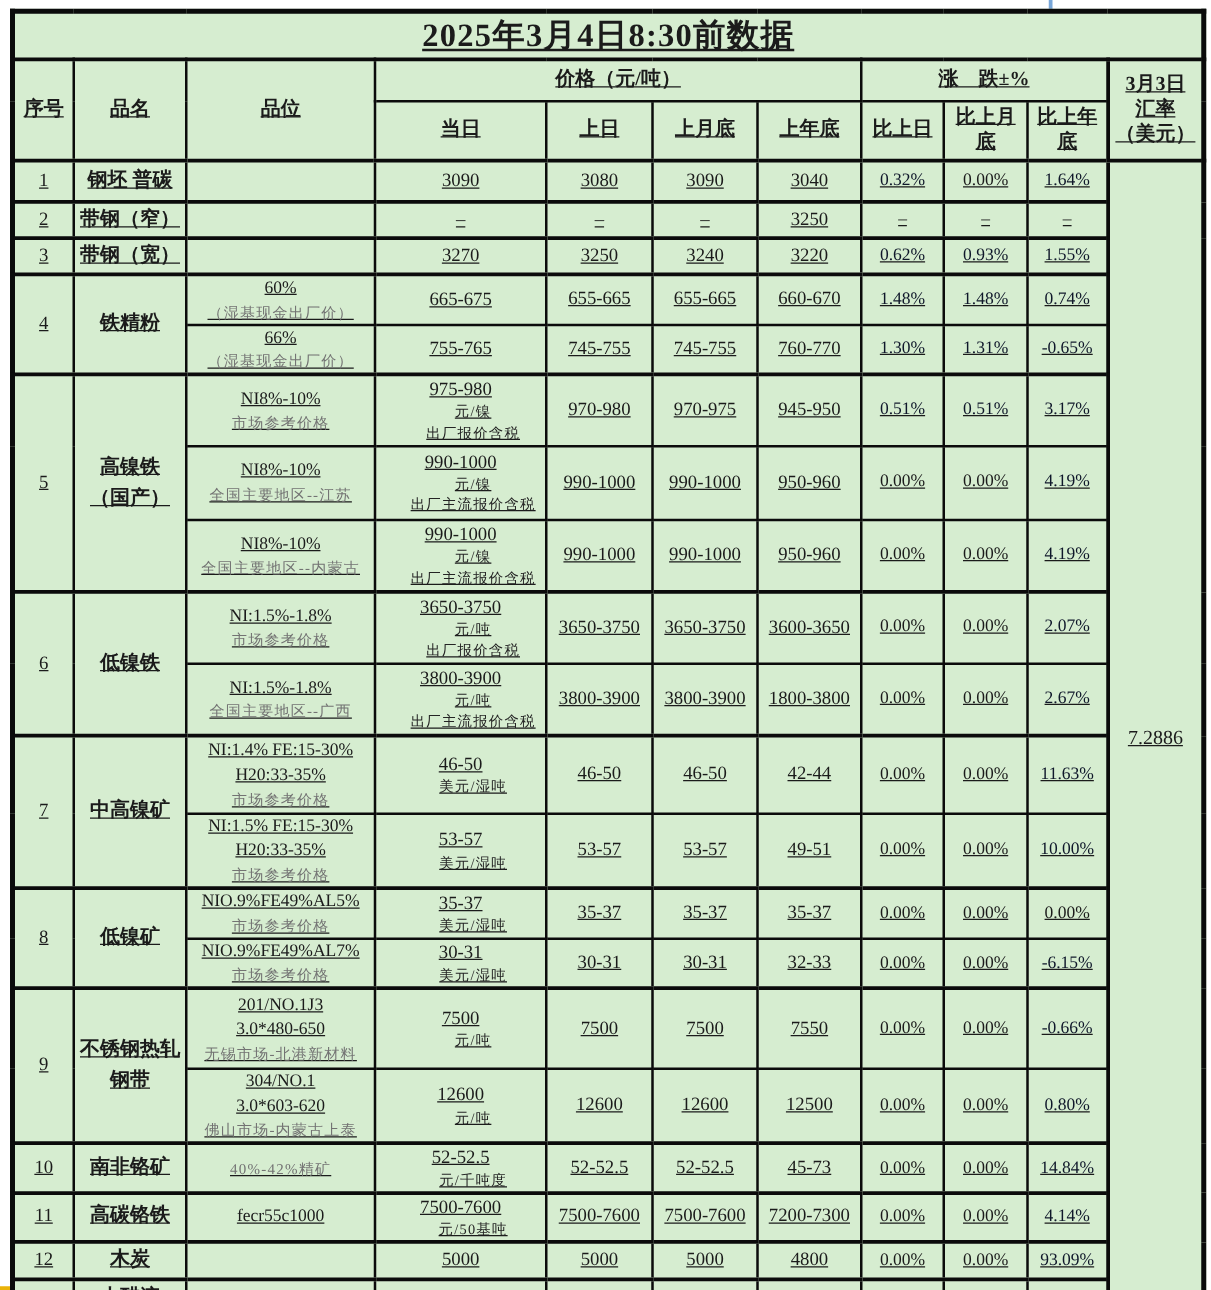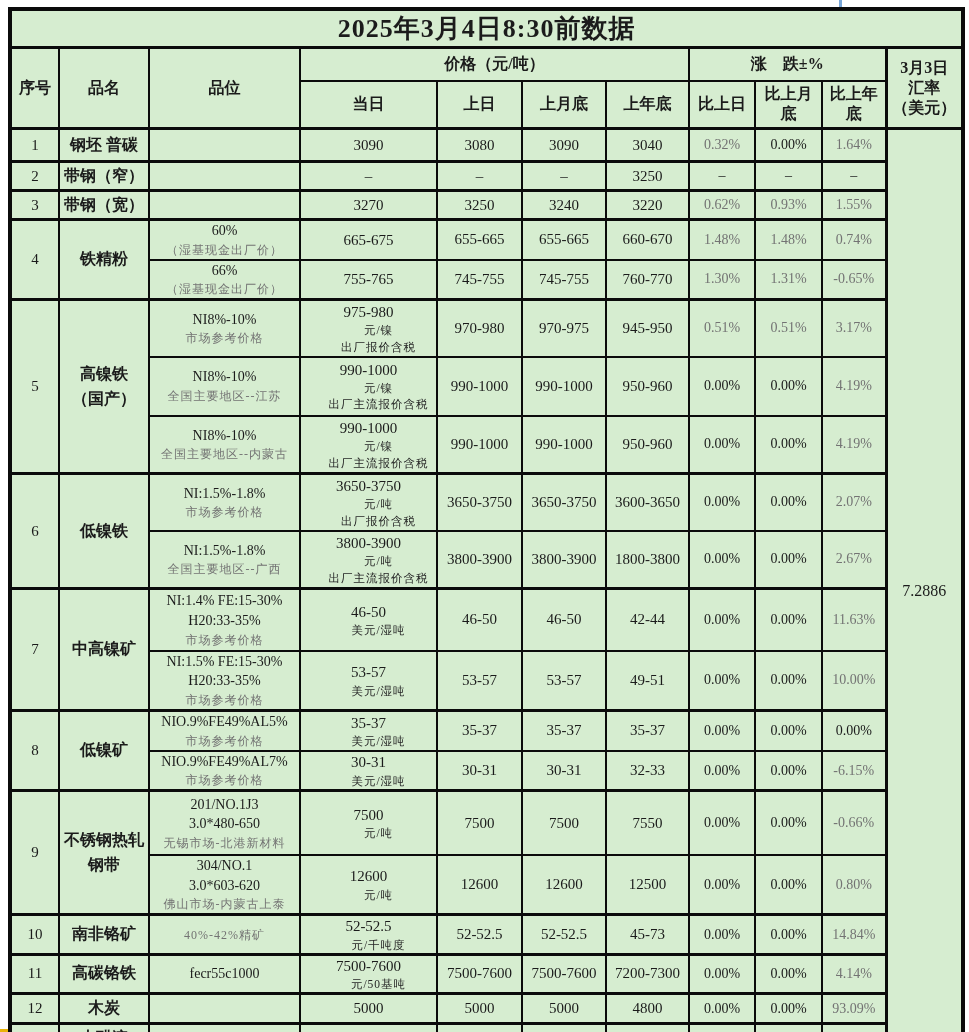--- a/index.html
+++ b/index.html
@@ -8,20 +8,21 @@
     width: 969px; height: 1032px;
     background: #ffffff;
     font-family: "Liberation Serif", "DejaVu Serif", serif;
     color: #1b1b1b;
   }
   .screen {
     width: 842px; height: 1032px;
     padding: 7px 0 0 8px;
     border-right: 3px solid #79a7d9;
     border-bottom: 3px solid #eab308;
+    text-decoration: underline;
   }
   table.price {
     border-collapse: collapse;
     table-layout: fixed;
     width: 953px;
     background: #d6edd0;
     border: 4px solid #0b0b0b;
   }
   td, th {
     border: 2px solid #0b0b0b;
@@ -41,21 +42,21 @@
   .hline { display:block; }
   .c-no  { font-size: 15px; }
   .c-name{ font-weight: bold; font-size: 16px; }
   .nm { display:block; line-height: 1.55; font-weight: bold; }
   .gb { display:block; font-size: 14px; line-height: 1.4; }
   .gs { display:block; font-size: 12px; letter-spacing: 1px; line-height: 1.5; color:#737373; }
   .pv { display:block; font-size: 15px; line-height: 1.35; }
   .un { display:block; font-size: 11.5px; letter-spacing: 1px; line-height: 1.4; color:#242424;margin-left:20px; }
   .c-val { font-size: 15px; }
   .c-pct { font-size: 14px; }
-  .red   { color: #737373; }
+  .red   { color: #0f172a; }
   .c-rate { font-size: 16px; border-left: 3px solid #0b0b0b; text-align: center; }
 </style>
 </head>
 <body>
 
 <div class="screen">
 <table class="price">
   <colgroup>
     <col style="width:49px">
         <col style="width:90px">

